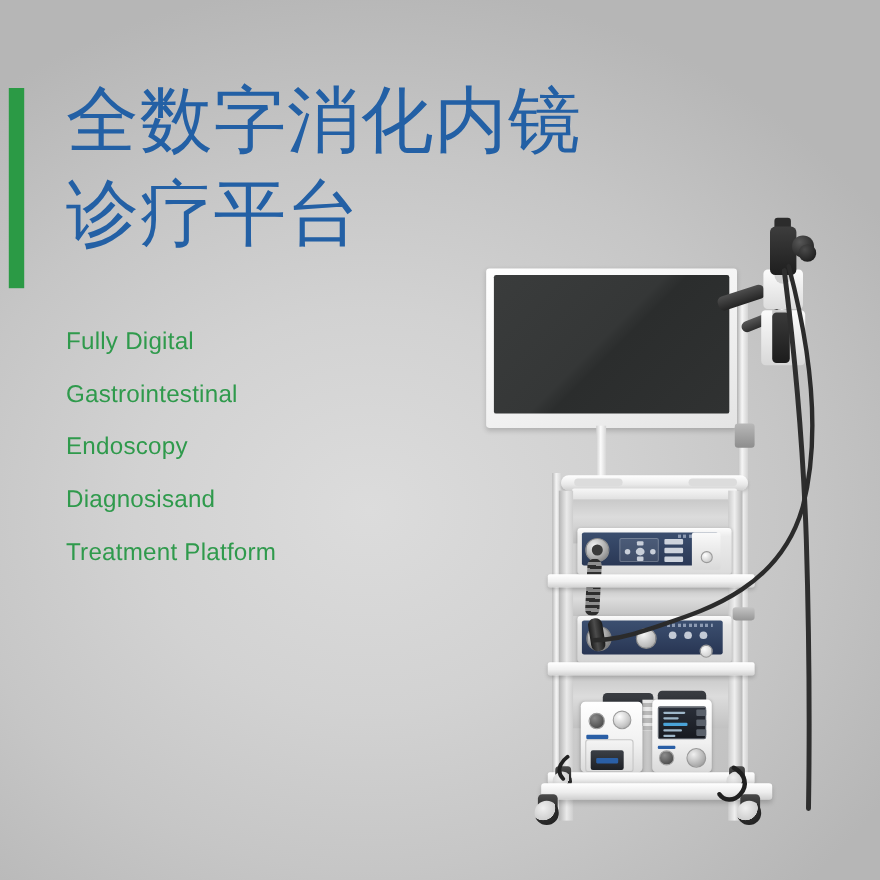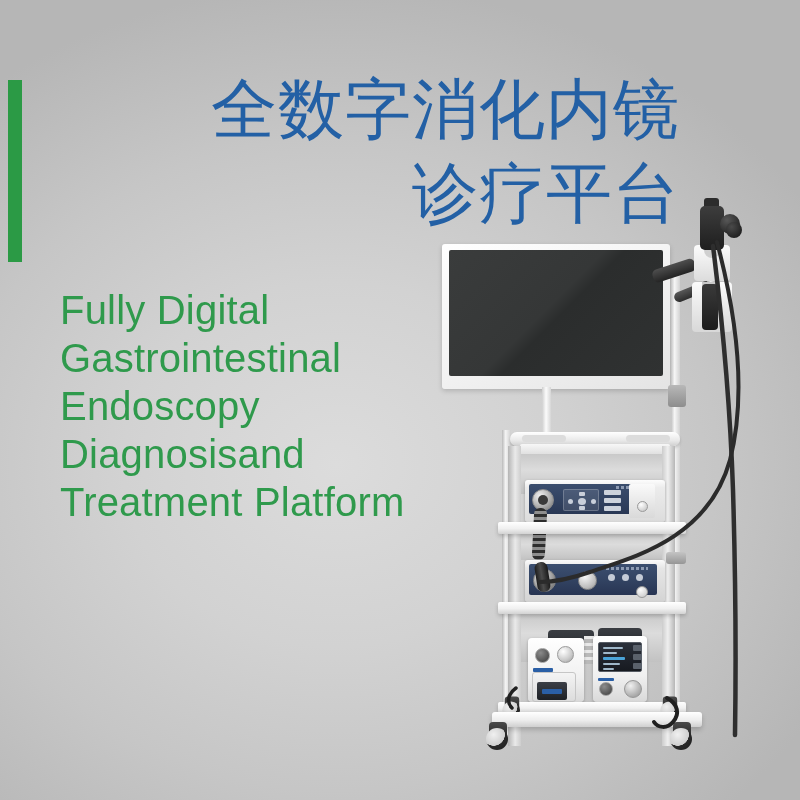--- a/index.html
+++ b/index.html
@@ -17,25 +17,24 @@
   
   .accent-bar{
     position:absolute;left:8px;top:80px;width:14px;height:182px;
     background:#2b9a45;
   }
   .cn-title{
     position:absolute;left:60px;top:68px;width:620px;
     color:#2360a5;font-size:66px;line-height:84px;font-weight:400;
     letter-spacing:1px;white-space:pre-line;
     font-family:"DejaVu Sans","Liberation Sans",sans-serif;
-    text-align:right;
   }
   .en-title{
     position:absolute;left:60px;top:286px;width:470px;
-    color:#2f9a4c;font-size:40px;line-height:48px;font-weight:400;
+    color:#2f9a4c;font-size:22px;line-height:48px;font-weight:400;
     letter-spacing:0.2px;white-space:pre-line;
   }
 
   
   #cart{position:absolute;left:430px;top:190px;width:370px;height:610px;}
 
   .sh{position:absolute;box-sizing:border-box;}
 
   
   .mon-frame{left:12px;top:54px;width:228px;height:145px;

